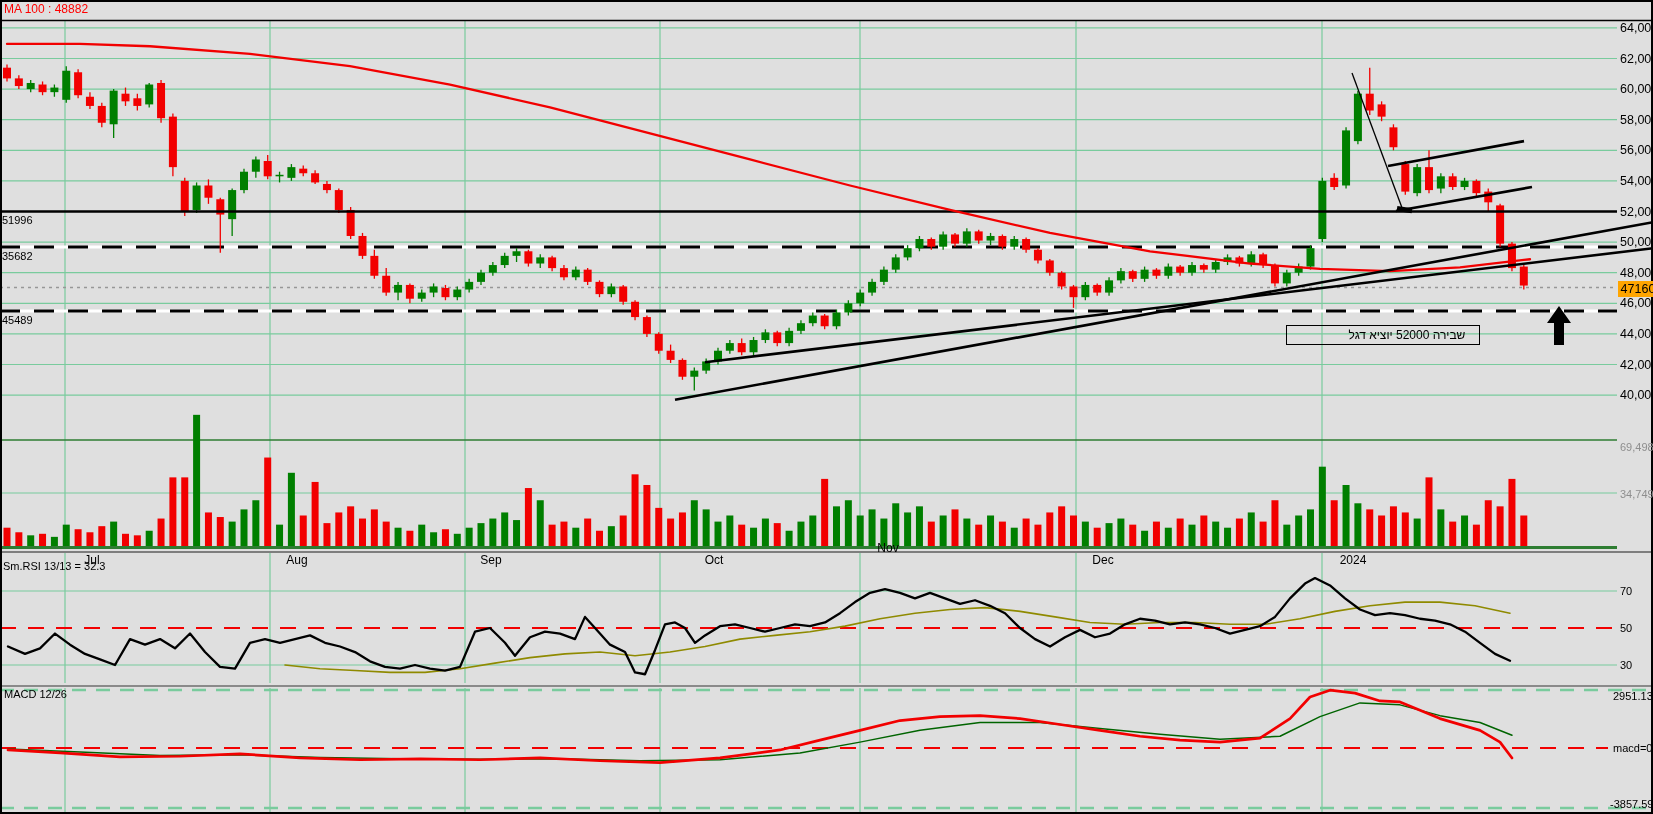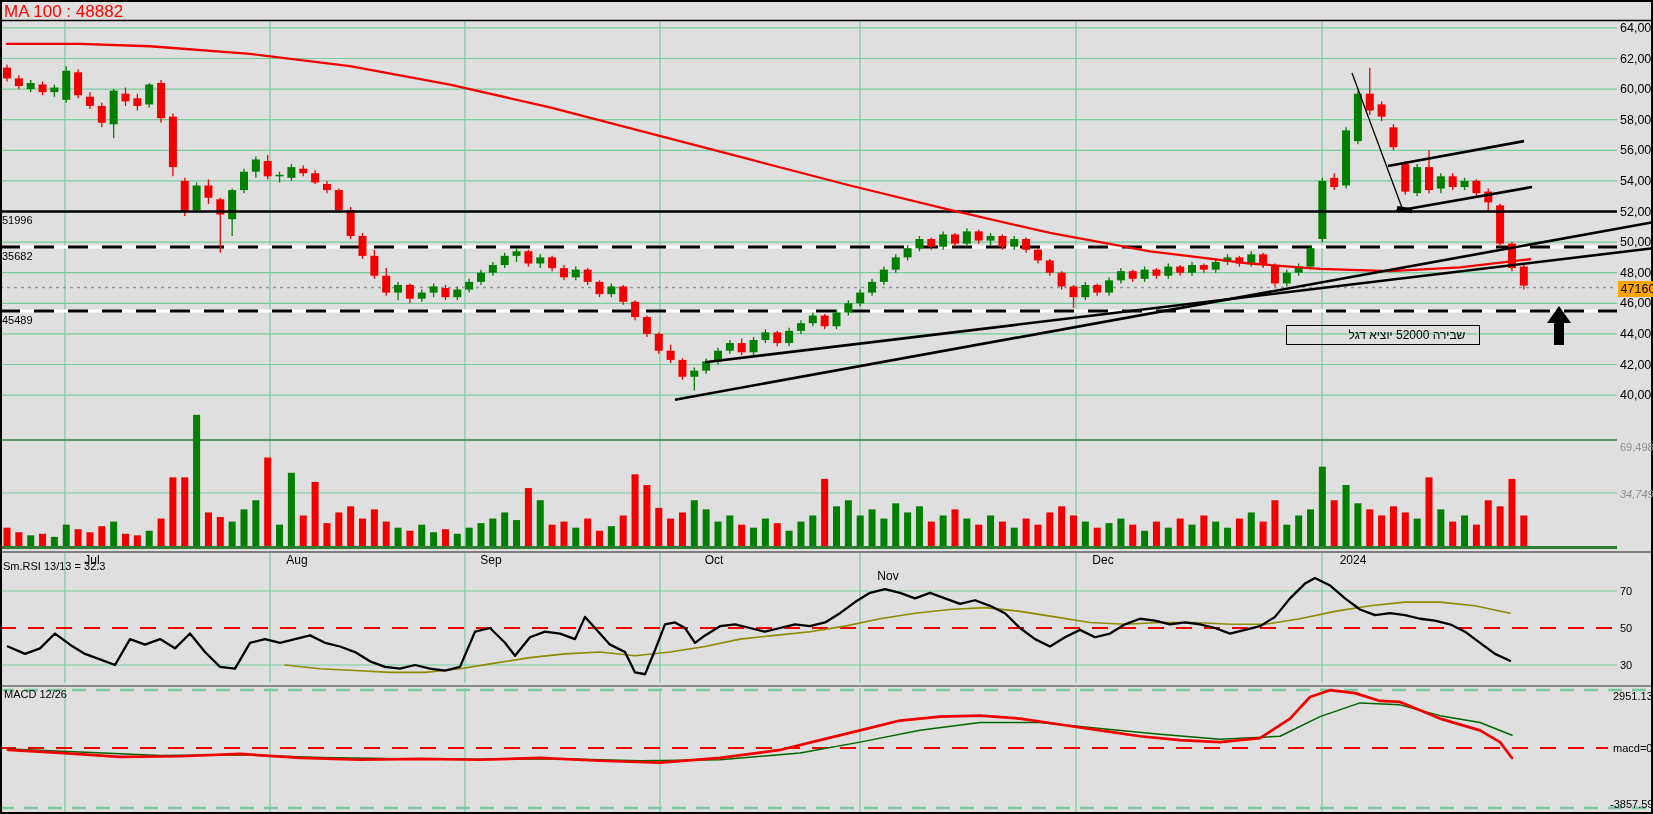--- a/index.html
+++ b/index.html
@@ -4,21 +4,21 @@
 <style>
   html,body{margin:0;padding:0;background:#9a9a9a;}
   #app{position:relative;width:1653px;height:814px;background:#dfdfdf;overflow:hidden;
        font-family:"Liberation Sans","DejaVu Sans",sans-serif;}
   #chart{position:absolute;left:0;top:0;}
   .lbl{position:absolute;white-space:nowrap;font-size:12px;color:#000;transform:translateY(-50%);line-height:1;}
   .axis{font-size:12.5px;}
   .gray{color:#8e8e8e;font-size:11px;}
   .month{transform:translate(-50%,-50%);font-size:12px;margin-left:20px;}
   .sm{font-size:11px;}
-  .ma{color:#f00;transform:none;font-size:17px;}
+  .ma{color:#f00;transform:none;font-size:12px;}
   .brand{position:absolute;left:1px;top:527px;height:20px;background:#fff;border:1px solid #000;
          font-size:15px;line-height:20px;padding:0 6px;color:#000;}
   .ann{position:absolute;left:1286px;top:325px;width:144px;height:18px;border:1px solid #000;
        font-size:12px;line-height:18px;text-align:center;direction:rtl;color:#000;padding-left:48px;}
   .tag{position:absolute;left:1618px;top:281px;width:40px;height:16px;background:#ffa500;color:#000;
        font-size:12.5px;line-height:16px;text-align:center;}
 </style>
 </head>
 <body>
 
@@ -499,24 +499,24 @@
     <span class="lbl axis" style="left: 1620px; top: 150.3px;">56,000</span>
     <span class="lbl axis" style="left: 1620px; top: 180.9px;">54,000</span>
     <span class="lbl axis" style="left: 1620px; top: 211.5px;">52,000</span>
     <span class="lbl axis" style="left: 1620px; top: 242.1px;">50,000</span>
     <span class="lbl axis" style="left: 1620px; top: 272.7px;">48,000</span>
     <span class="lbl axis" style="left: 1620px; top: 303.3px;">46,000</span>
     <span class="lbl axis" style="left: 1620px; top: 333.9px;">44,000</span>
     <span class="lbl axis" style="left: 1620px; top: 364.5px;">42,000</span>
     <span class="lbl axis" style="left: 1620px; top: 395.1px;">40,000</span>
     <span class="lbl gray" style="left: 1620px; top: 447px;">69,498</span>
-    <span class="lbl gray" style="left: 1620px; top: 494px; font-style: italic;">34,749</span>
+    <span class="lbl gray" style="left: 1620px; top: 494px;">34,749</span>
     <span class="lbl month" style="left: 72px; top: 560px;">Jul</span>
     <span class="lbl month" style="left: 277px; top: 560px;">Aug</span>
     <span class="lbl month" style="left: 471px; top: 560px;">Sep</span>
     <span class="lbl month" style="left: 694px; top: 560px;">Oct</span>
-    <span class="lbl month" style="left: 868px; top: 576px;">Nov</span>
+    <span class="lbl month" style="left: 868px; top: 548px;">Nov</span>
     <span class="lbl month" style="left: 1083px; top: 560px;">Dec</span>
     <span class="lbl month" style="left: 1333px; top: 560px;">2024</span>
     <span class="lbl sm" style="left: 1620px; top: 591px;">70</span>
     <span class="lbl sm" style="left: 1620px; top: 628px;">50</span>
     <span class="lbl sm" style="left: 1620px; top: 665px;">30</span>
   </div>
 
 </body></html>

